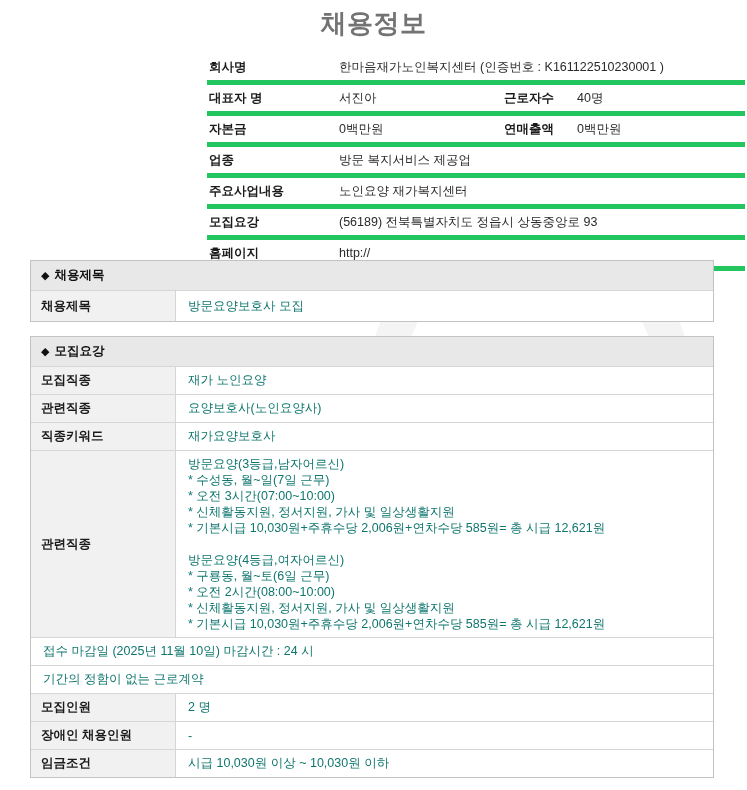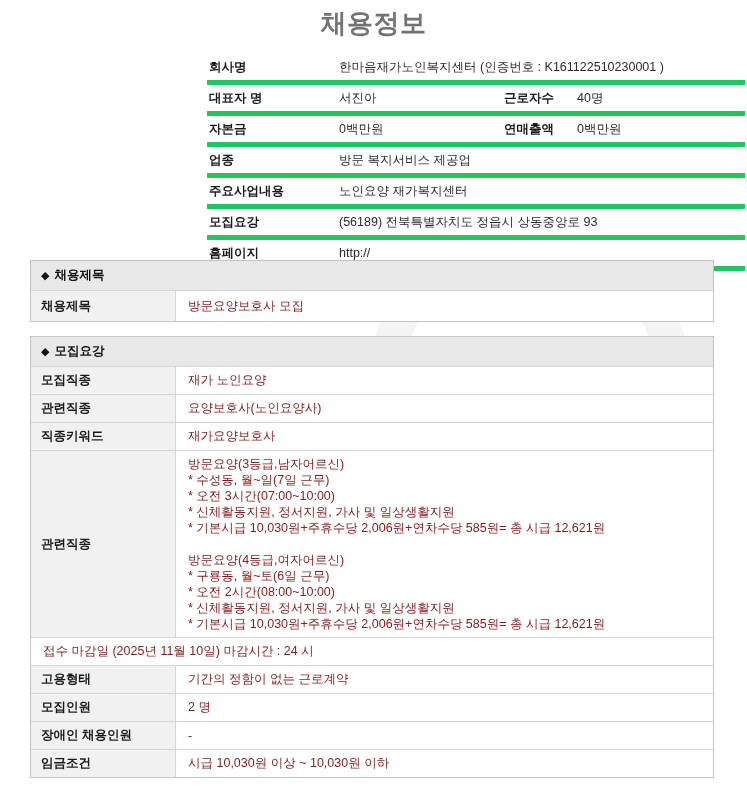--- a/index.html
+++ b/index.html
@@ -72,21 +72,21 @@
     background:#f1f1f1;
     border-right:1px solid #d6d6d6;
     font-weight:bold;color:#1a1a1a;
     display:flex;align-items:center;
     padding-left:10px;
   }
   .sec-row .cell-value{
     flex:1;background:#ffffff;
     display:flex;align-items:center;
     padding-left:12px;
-    color:#7f1d1d;
+    color:#0f766e;
   }
   #title-section .sec-row{min-height:30px;}
   #recruit-section .sec-row{min-height:27px;}
   .cell-value.multiline{
     white-space:pre-line;
     line-height:16px;
     padding-top:5px;padding-bottom:5px;
     display:block;
   }
 </style>
@@ -181,21 +181,20 @@
 방문요양(4등급,여자어르신)
 * 구룡동, 월~토(6일 근무)
 * 오전 2시간(08:00~10:00)
 * 신체활동지원, 정서지원, 가사 및 일상생활지원
 * 기본시급 10,030원+주휴수당 2,006원+연차수당 585원= 총 시급 12,621원</div>
     </div>
     <div class="sec-row">
       <div class="cell-value">접수 마감일 (2025년 11월 10일) 마감시간 : 24 시</div>
     </div>
     <div class="sec-row">
-      <div class="cell-label">고용형태</div>
       <div class="cell-value">기간의 정함이 없는 근로계약</div>
     </div>
     <div class="sec-row">
       <div class="cell-label">모집인원</div>
       <div class="cell-value">2 명</div>
     </div>
     <div class="sec-row">
       <div class="cell-label">장애인 채용인원</div>
       <div class="cell-value">-</div>
     </div>

